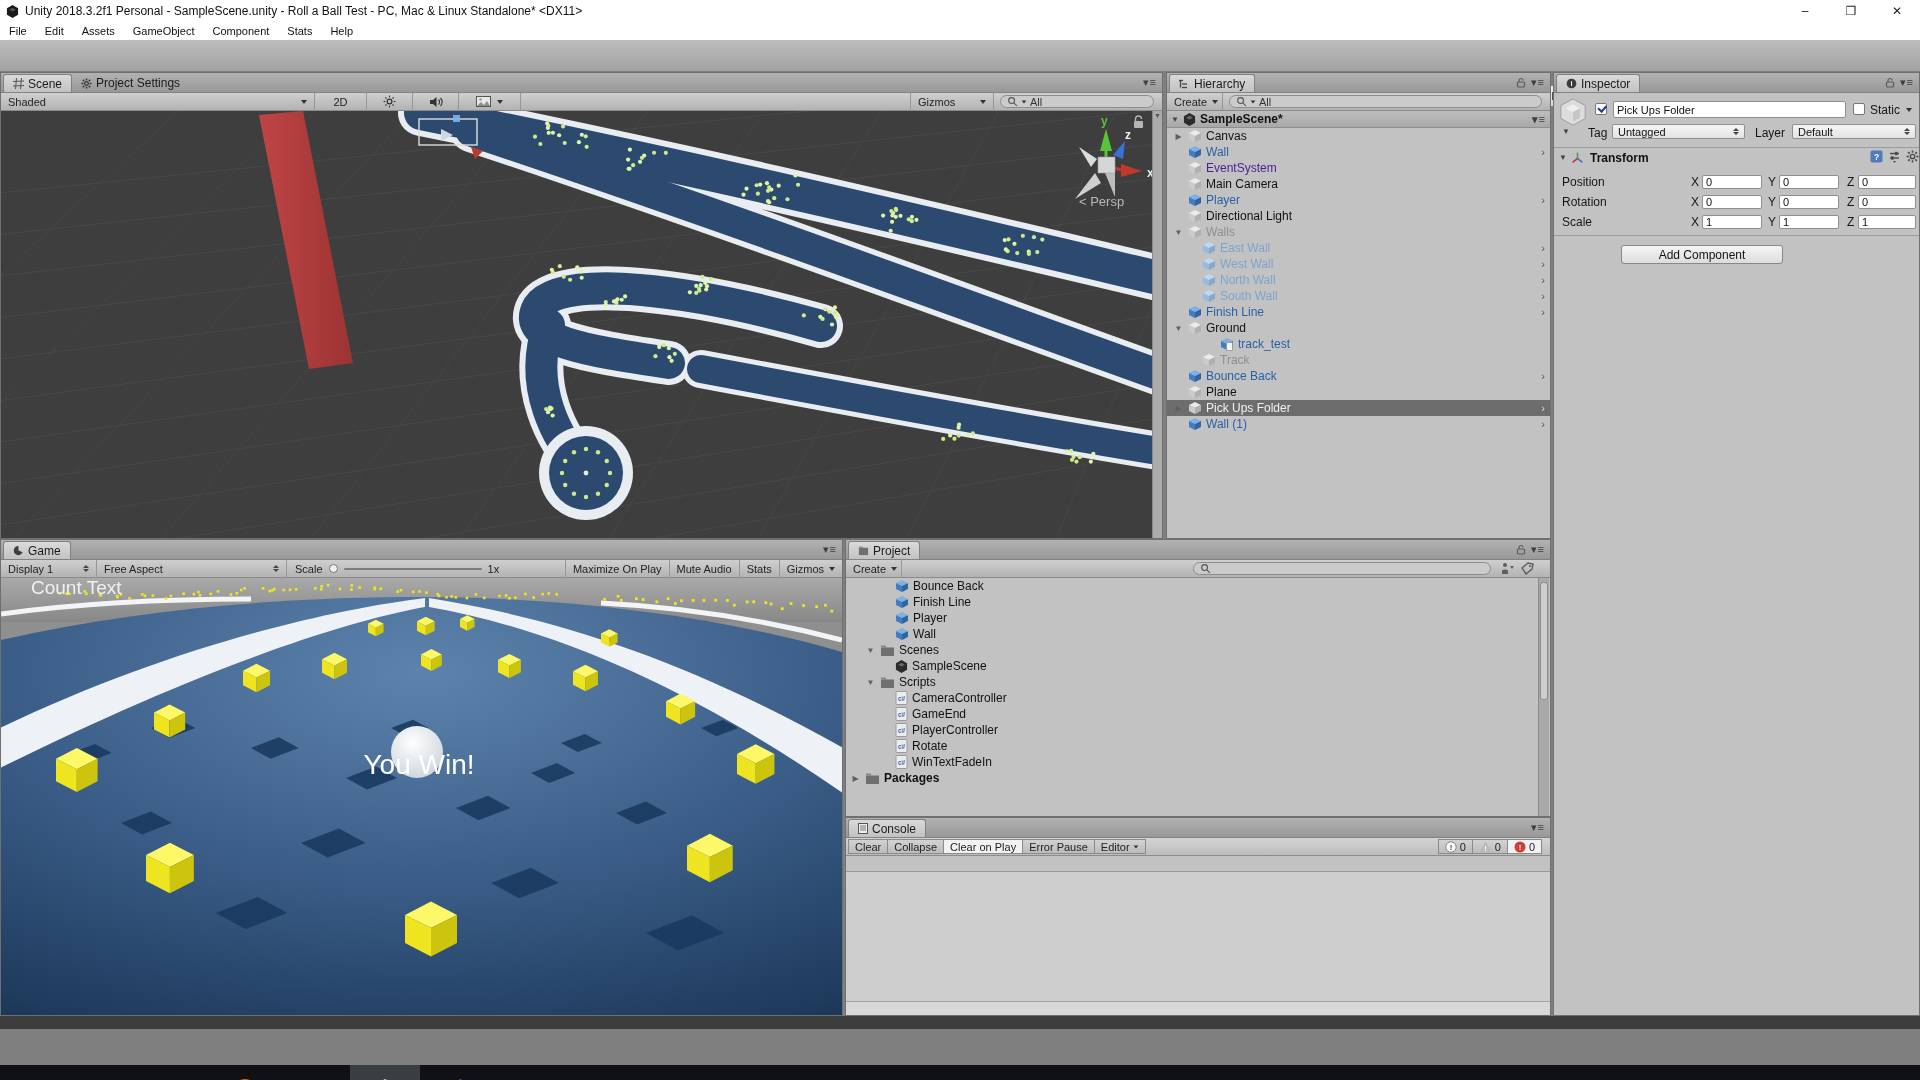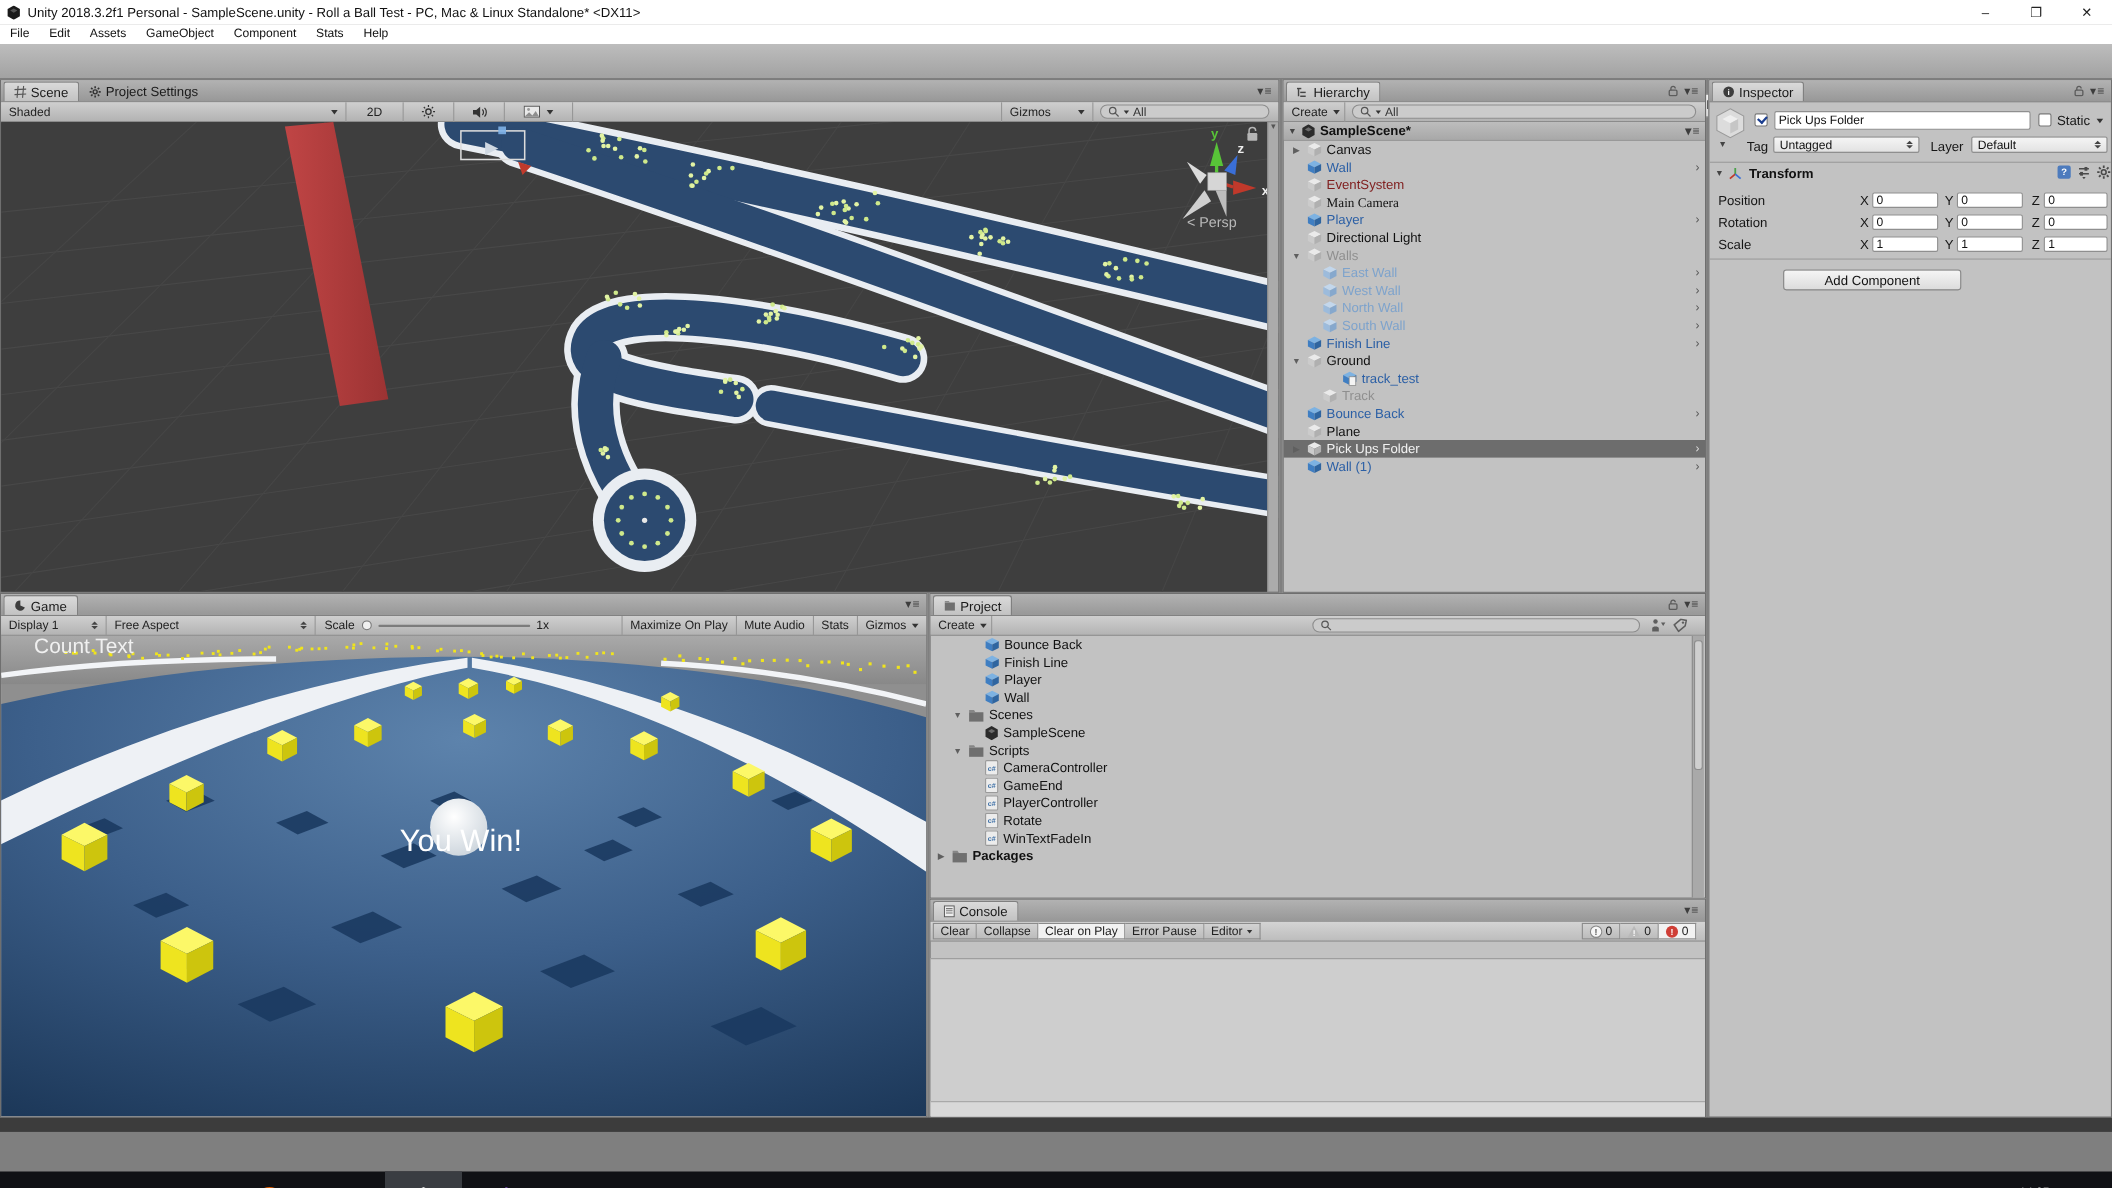--- a/index.html
+++ b/index.html
@@ -638,32 +638,32 @@
         </div>
         <div class="hrow" style="padding-left: 6px;">
           <span class="disc"></span>
           <span>
             <svg width="14" height="14" viewBox="0 0 14 14">
               <polygon points="7,1 13,4 7,7 1,4" fill="#eaeaea"></polygon>
               <polygon points="1,4 7,7 7,13 1,10" fill="#cbcbcb"></polygon>
               <polygon points="13,4 13,10 7,13 7,7" fill="#b0b0b0"></polygon>
             </svg>
           </span>
-          <span style="color: #7f1d1d;">EventSystem</span>
+          <span style="color: #4c1d95;">EventSystem</span>
         </div>
         <div class="hrow" style="padding-left: 6px;">
           <span class="disc"></span>
           <span>
             <svg width="14" height="14" viewBox="0 0 14 14">
               <polygon points="7,1 13,4 7,7 1,4" fill="#eaeaea"></polygon>
               <polygon points="1,4 7,7 7,13 1,10" fill="#cbcbcb"></polygon>
               <polygon points="13,4 13,10 7,13 7,7" fill="#b0b0b0"></polygon>
             </svg>
           </span>
-          <span style="color: rgb(17, 17, 17); font-family: Liberation Serif, serif;">Main Camera</span>
+          <span style="color: rgb(17, 17, 17);">Main Camera</span>
         </div>
         <div class="hrow" style="padding-left: 6px;">
           <span class="disc"></span>
           <span>
             <svg width="14" height="14" viewBox="0 0 14 14">
               <polygon points="7,1 13,4 7,7 1,4" fill="#7db2e2"></polygon>
               <polygon points="1,4 7,7 7,13 1,10" fill="#3f7ec2"></polygon>
               <polygon points="13,4 13,10 7,13 7,7" fill="#2f65a0"></polygon>
             </svg>
           </span>

